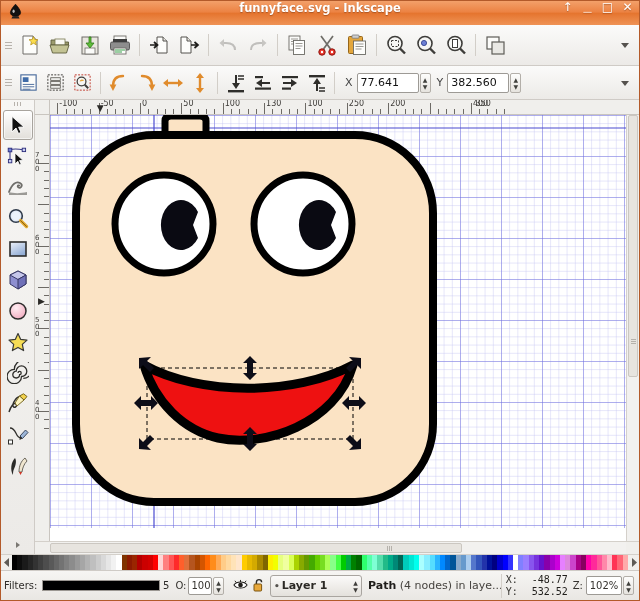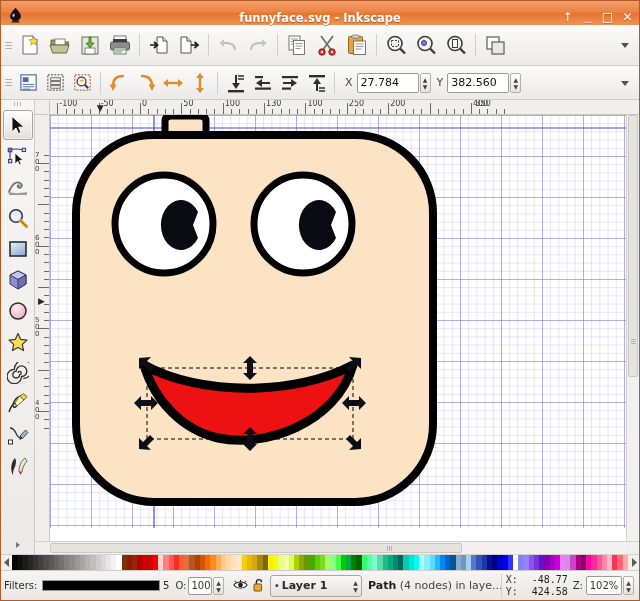--- a/index.html
+++ b/index.html
@@ -15,21 +15,21 @@
     display: flex; flex-direction: column;
     border: 1px solid #b35a2a;
     background: #efeeed;
   }
 
   
   #titlebar {
     height: 24px; flex: 0 0 24px;
     background: linear-gradient(to bottom, #f3a06a 0%, #ec8344 45%, #e5752f 52%, #ef9356 100%);
     border-bottom: 1px solid #c5装;
-    display: flex; align-items: flex-end;
+    display: flex; align-items: flex-start;
     position: relative;
   }
   #titlebar .tb-logo {
     width: 22px; height: 20px; margin-left: 3px;
     display: flex; align-items: center; justify-content: center;
   }
   #titlebar .tb-title {
     position: absolute; left: 0; right: 0; text-align: center;
     font-size: 11.5px; font-weight: bold; color: #ffffff;
     text-shadow: 0 1px 1px rgba(120,50,10,.55);
@@ -483,21 +483,21 @@
         <rect x="3" y="3" width="16" height="2.4" fill="#2f2e2b"></rect>
         <path d="M11 19 v-9" stroke="#2f2e2b" stroke-width="2"></path>
         <path d="M11 6 L7 12 h8z" fill="#2f2e2b"></path>
         <path d="M13 16 h6 M13 19 h6" stroke="#2f2e2b" stroke-width="1.4"></path>
       </svg>
     </div>
 
     <div class="tsep"></div>
 
     <span class="spin-label">X</span>
-    <div class="numfield">27.784</div>
+    <div class="numfield">77.641</div>
     <div class="spinner">
         <span class="ar">▲</span>
         <span class="ar">▼</span>
       </div>
 
     <span class="spin-label">Y</span>
     <div class="numfield">382.560</div>
     <div class="spinner">
         <span class="ar">▲</span>
         <span class="ar">▼</span>
@@ -993,21 +993,21 @@
 
     <div class="sb-sep" style="margin-left:auto;"></div>
 
     <div class="coords">
       <div class="coord-row">
         <span class="coord-lab">X:</span>
         <span class="coord-val">-48.77</span>
       </div>
       <div class="coord-row">
         <span class="coord-lab">Y:</span>
-        <span class="coord-val">424.58</span>
+        <span class="coord-val">532.52</span>
       </div>
     </div>
 
     <div class="zoom-wrap">
       <span class="zoom-lab">Z:</span>
       <div class="zoom-field">102%</div>
       <div class="spinner" style="height:19px;">
           <span class="ar">▲</span>
           <span class="ar">▼</span>
         </div>

